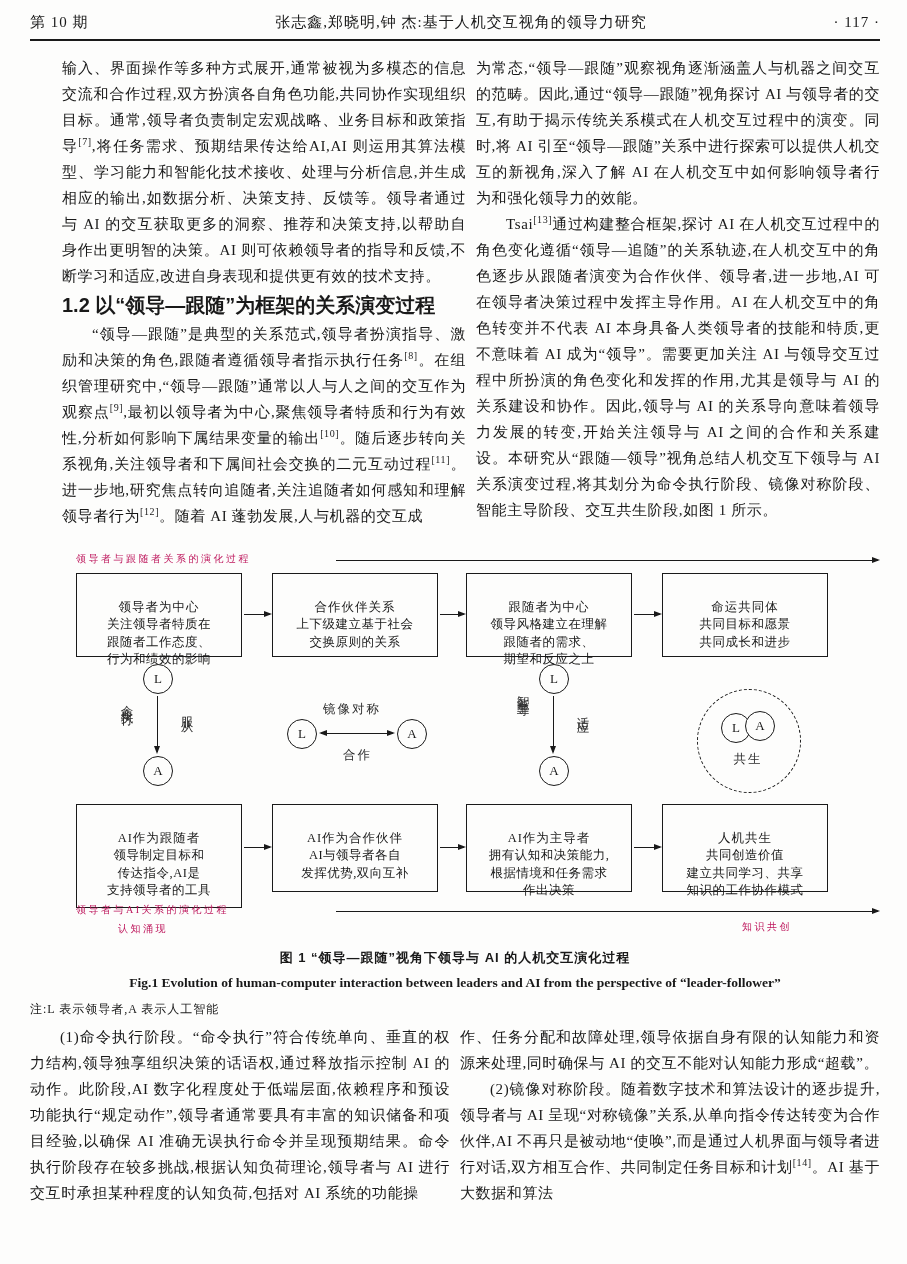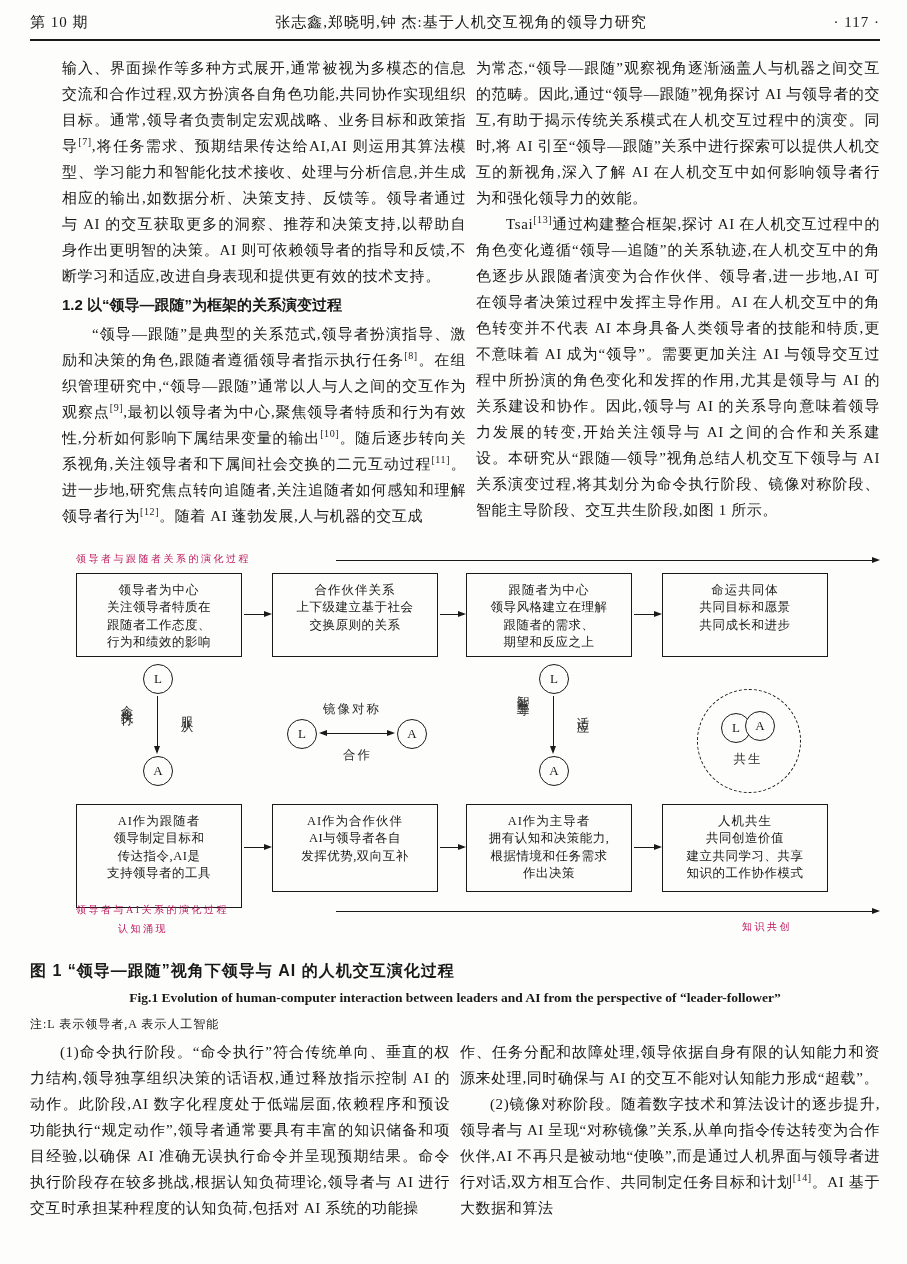--- a/index.html
+++ b/index.html
@@ -10,51 +10,51 @@
   .hdr{display:flex;justify-content:space-between;align-items:baseline;
        padding-top:13px;font-size:15px;letter-spacing:1px;gap:16px;}
   .hdr-rule{border-bottom:2px solid #1a1a1a;margin-top:7px;}
   
   .cols{display:flex;gap:10px;margin-top:14px;}
   .col{width:420px;text-align:justify;}
   .para{font-size:15px;line-height:26px;letter-spacing:0.6px;margin:0;}
   .indent{text-indent:2em;}
   sup{font-size:10px;line-height:0;}
   .sec-head{font-family:"Liberation Sans",sans-serif;font-weight:bold;
-            font-size:15px;line-height:28px;margin:2px 0 2px 0;}
+            font-size:20px;line-height:28px;margin:2px 0 2px 0;}
   .cols-top{height:496px;overflow:hidden;margin-left:32px;}
   .cols-bottom{height:232px;overflow:hidden;}
   
   .figure{position:relative;width:907px;height:392px;font-family:"Liberation Serif",serif;}
   .axis-label{position:absolute;font-size:10px;letter-spacing:2.5px;white-space:nowrap;color:#be185d;}
   .harrow{position:absolute;height:0;border-top:1.2px solid #1a1a1a;}
   .harrow::after{content:'';position:absolute;right:-2px;top:-4px;
       border-left:8px solid #1a1a1a;border-top:3.5px solid transparent;border-bottom:3.5px solid transparent;}
   .dblarrow{position:absolute;height:0;border-top:1.2px solid #1a1a1a;}
   .dblarrow::after{content:'';position:absolute;right:-2px;top:-4px;
       border-left:8px solid #1a1a1a;border-top:3.5px solid transparent;border-bottom:3.5px solid transparent;}
   .dblarrow::before{content:'';position:absolute;left:-2px;top:-4px;
       border-right:8px solid #1a1a1a;border-top:3.5px solid transparent;border-bottom:3.5px solid transparent;}
   .varrow{position:absolute;width:0;border-left:1.2px solid #1a1a1a;}
   .varrow::after{content:'';position:absolute;bottom:-2px;left:-4.5px;
       border-top:8px solid #1a1a1a;border-left:3.5px solid transparent;border-right:3.5px solid transparent;}
   .fbox{position:absolute;width:166px;box-sizing:border-box;border:1.6px solid #1a1a1a;
-        background:#fdfdfc;text-align:center;padding-top:7px;}
+        background:#fdfdfc;text-align:center;padding-top:24px;}
   .fbox .bt{font-size:12.5px;line-height:18px;letter-spacing:1px;}
   .fbox .bl{font-size:12.5px;line-height:17.5px;letter-spacing:0.5px;}
   .node{position:absolute;width:28px;height:28px;border:1.1px solid #1a1a1a;border-radius:50%;
         background:#fdfdfc;display:flex;align-items:center;justify-content:center;
         font-size:13px;font-family:"Liberation Serif",serif;}
   .vtext{position:absolute;writing-mode:vertical-rl;text-orientation:upright;
          font-size:12.5px;letter-spacing:3px;color:#2b2b2b;}
   .htext{position:absolute;font-size:12.5px;letter-spacing:2px;color:#2b2b2b;white-space:nowrap;}
   .dashcircle{position:absolute;width:102px;height:102px;border:1.3px dashed #1a1a1a;border-radius:50%;}
   
-  .cap-zh{text-align:left;font-family:"Liberation Sans",sans-serif;font-weight:bold;
-          font-size:16px;letter-spacing:1px;margin-top:18px;}
+  .cap-zh{text-align:center;font-family:"Liberation Sans",sans-serif;font-weight:bold;
+          font-size:13px;letter-spacing:1px;margin-top:6px;}
   .cap-en{text-align:center;font-family:"Liberation Serif",serif;font-weight:bold;
           font-size:13.5px;margin-top:8px;}
   .fig-note{font-size:12px;letter-spacing:1px;margin:10px 0 6px 0;}
 </style>
 </head>
 <body>
 
 <div class="page">
   <div class="hdr">
     <span>第 10 期</span>

